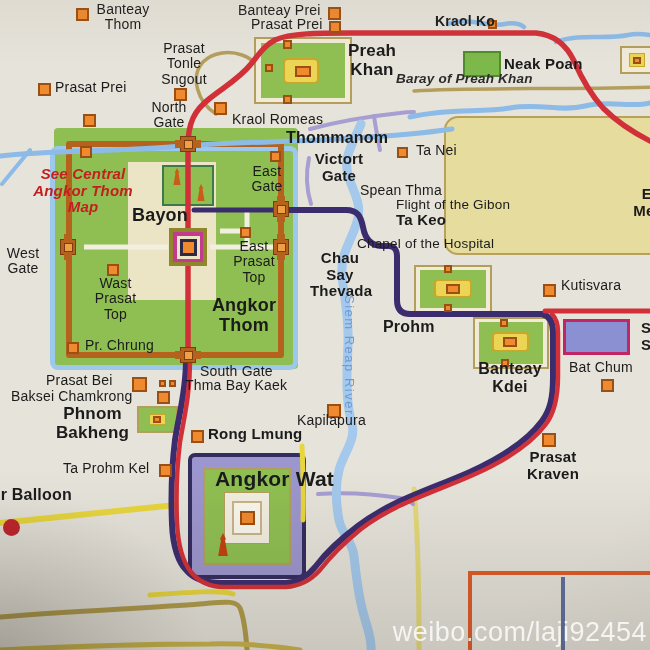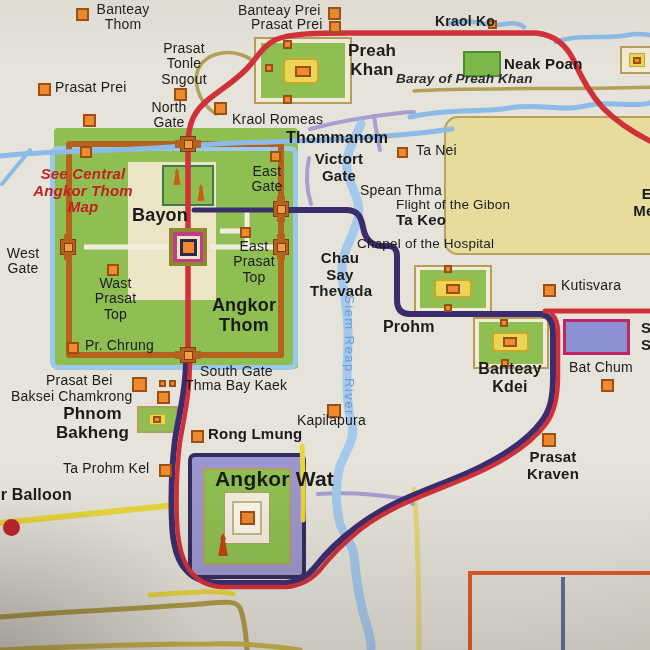--- a/index.html
+++ b/index.html
@@ -245,13 +245,14 @@
   <div class="l b" style="left:208px;top:426px;font-size:15px;">Rong Lmung</div>
   <div class="l" style="left:297px;top:413px;font-size:14px;">Kapilapura</div>
   <div class="l" style="left:63px;top:461px;font-size:14px;">Ta Prohm Kel</div>
   <div class="l b" style="left:-50px;top:486px;font-size:16px;">Angkor Balloon</div>
   <div class="l b" style="left:215px;top:467px;font-size:21px;">Angkor Wat</div>
   <div class="l w b" style="left:522px;top:449px;width:62px;font-size:15px;">Prasat Kraven</div>
   <div class="l w b" style="left:620px;top:186px;width:76px;font-size:15px;">East Mebon</div>
   <div id="river-label">Siem Reap River</div>
 
   <div id="photo-overlay"></div>
+  <div id="watermark">weibo.com/laji92454</div>
 </div>
 
 </body></html>

